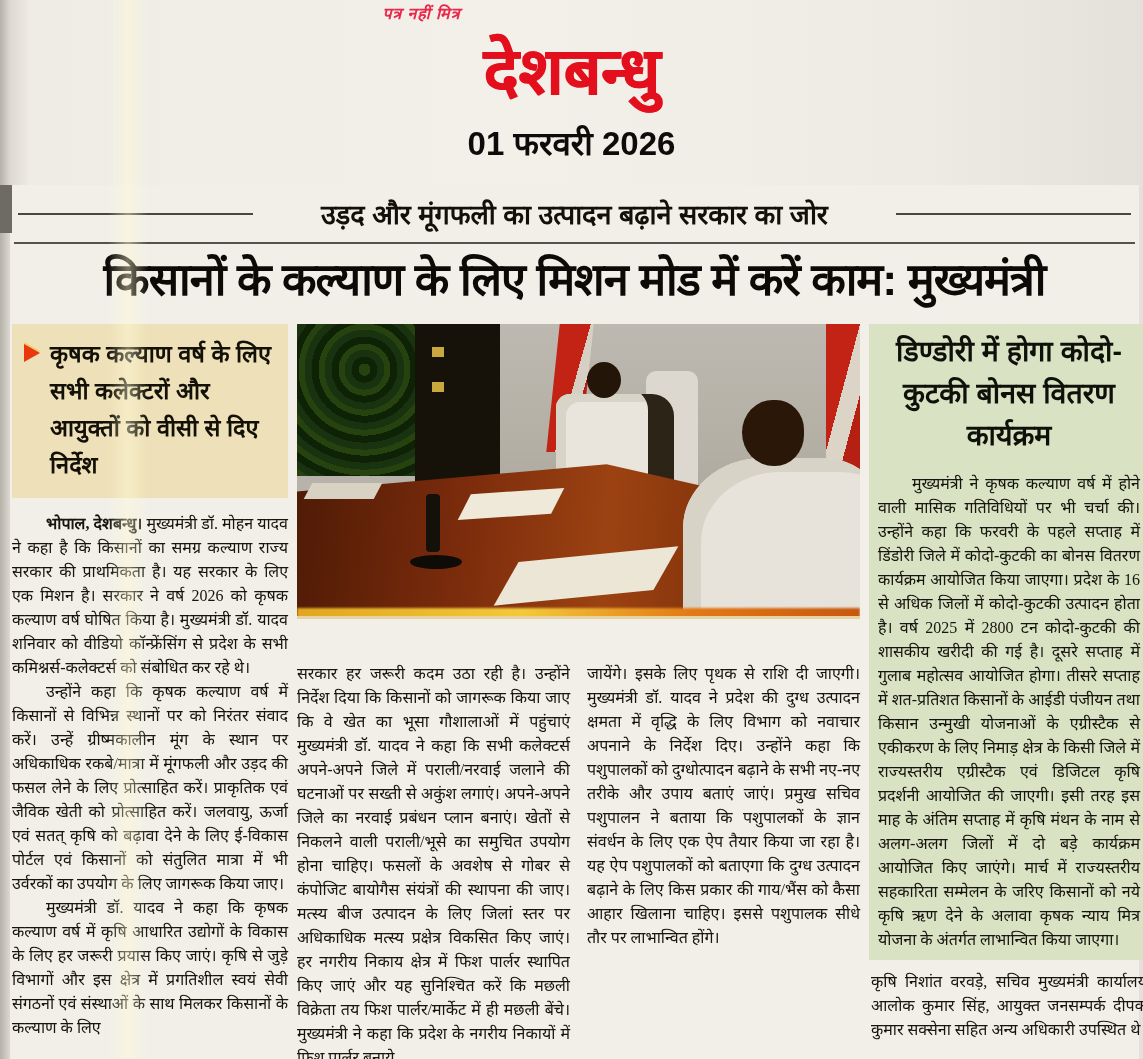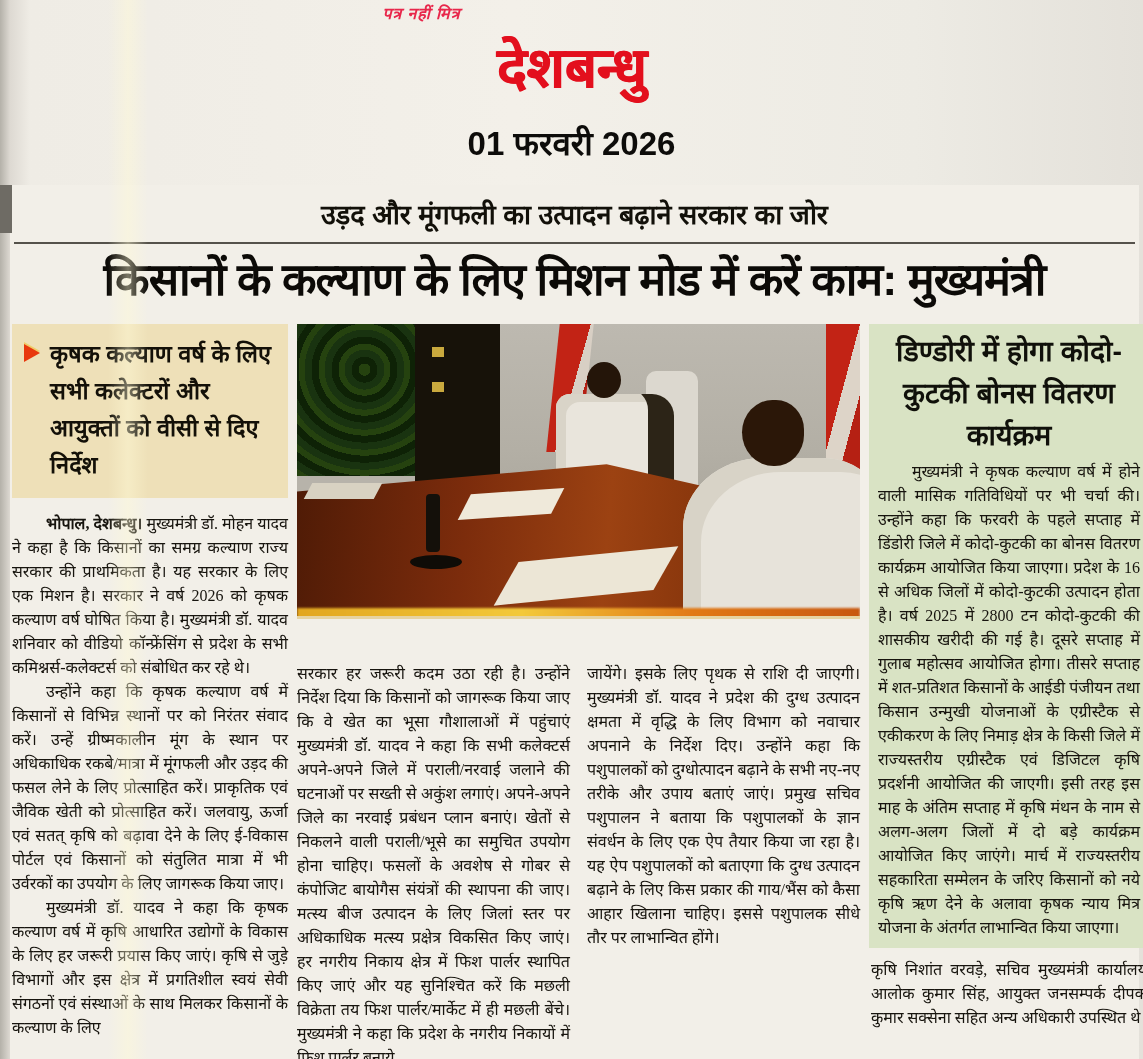--- a/index.html
+++ b/index.html
@@ -15,32 +15,32 @@
     background:linear-gradient(90deg,rgba(255,252,225,0) 0%,rgba(255,250,214,.45) 50%,rgba(255,252,225,0) 100%);
     pointer-events:none;
   }
   
   .masthead{ position:relative; text-align:center; padding-top:2px; }
   .tagline{
     display:inline-block; color:#e8274b; font-size:16px; font-weight:bold;
     transform:translateX(-150px); font-style:italic; letter-spacing:1px;text-align:right;
   }
   .logo{
-    font-size:56px; line-height:96px; font-weight:900; color:#e30f1d;
-    font-family:Liberation Mono, monospace;
+    font-size:66px; line-height:96px; font-weight:900; color:#e30f1d;
+    font-family:Liberation Serif, serif;
     text-shadow:1px 0 #e30f1d;
   }
   .issue-date{
     font-size:33px; font-weight:bold; color:#0d0c0a; margin-top:0;
     font-family:"Liberation Sans","DejaVu Sans",sans-serif;
   }
   
   .article{ position:absolute; left:10px; right:4px; top:185px; bottom:0; background:#f2efe8; }
   .corner-smudge{ position:absolute; left:-10px; top:0; width:12px; height:48px; background:#6e6b64; }
-  .kicker-row{ display:flex; align-items:center; justify-content:space-between; padding:10px 8px 4px 8px;flex-direction:column; }
+  .kicker-row{ display:flex; align-items:center; justify-content:space-between; padding:10px 8px 4px 8px; }
   .kicker-rule{ flex:1; height:2px; background:#4a4741; max-width:235px; }
   .kicker{
     font-family:"Liberation Sans","DejaVu Sans",sans-serif;
     font-weight:900; font-size:27px; color:#121009; margin:0 18px; white-space:nowrap;
   }
   .head-rule{ height:2px; background:#55524b; margin:6px 4px 0 4px; }
   .headline{
     font-family:"Liberation Sans","DejaVu Sans",sans-serif;
     font-weight:900; font-size:45px; line-height:60px; text-align:center;
     color:#0c0a07; padding:6px 2px 2px 2px; letter-spacing:-1px; white-space:nowrap;
@@ -102,21 +102,21 @@
   .ph-micbase{ position:absolute; left:20%; bottom:16%; width:52px; height:14px; background:#0f0c07; border-radius:50%; }
   .ph-glow{ position:absolute; left:0; bottom:-2px; width:100%; height:10px;
     background:linear-gradient(90deg,#e2a61f,#f3c93a 40%,#e27a16 70%,#c8570f); filter:blur(1px); }
   .mid-text{ display:flex; gap:17px;margin-top:46px; }
   .mid-sub{ width:273px; flex:none; }
   
   .greenbox{ background:#d9e3c4; padding:6px 9px 8px 9px; }
   .subhead{
     font-family:"Liberation Sans","DejaVu Sans",sans-serif;
     font-weight:900; font-size:28.5px; line-height:42px; text-align:center; color:#10100a;
-    margin-bottom:4px;
+    margin-bottom:16px;
   }
   .tail{ padding:10px 2px 0 2px; }
 </style>
 </head>
 <body>
 
 <div class="page">
 
   <header class="masthead">
     <div class="tagline">पत्र नहीं मित्र</div>

